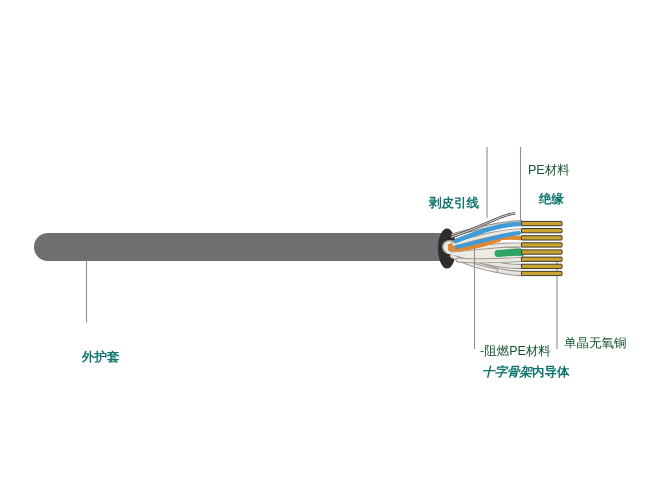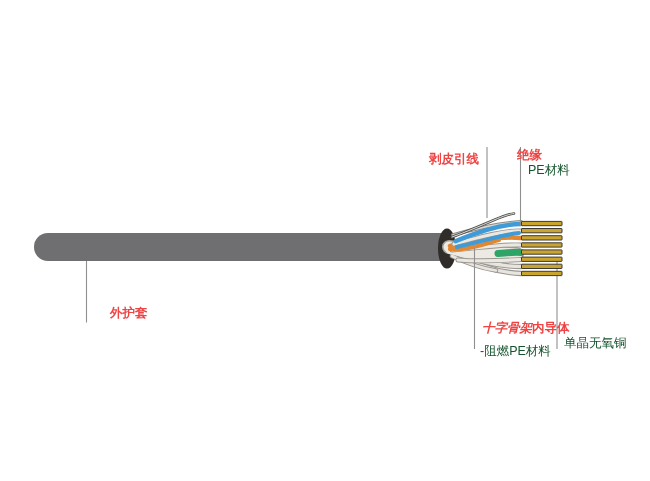--- a/index.html
+++ b/index.html
@@ -2,21 +2,21 @@
 <html><head>
 <meta charset="utf-8">
 <style>
   html,body{margin:0;padding:0;background:#ffffff;}
   #stage{
     position:relative;width:650px;height:481px;background:#ffffff;
     overflow:hidden;font-family:"Liberation Sans","DejaVu Sans",sans-serif;
   }
   #cable-svg{position:absolute;left:0;top:0;}
   .lbl{position:absolute;white-space:nowrap;line-height:14px;}
-  .lbl-primary{font-size:12.5px;font-weight:bold;color:#ef4444;}
+  .lbl-primary{font-size:12.5px;font-weight:bold;color:#0f766e;margin-top:44px;}
   .lbl-secondary{font-size:12.5px;font-weight:normal;color:#14532d;}
 </style>
 </head>
 <body>
 
 <div id="stage">
 
   <svg id="cable-svg" width="650" height="481" viewBox="0 0 650 481">
 
     <g stroke="#8f8f8f" stroke-width="1.1">
@@ -85,25 +85,25 @@
       <rect x="521.5" y="264.2" width="40.5" height="4.3" rx="0.5"></rect>
       <rect x="521.5" y="271.3" width="40.5" height="4.3" rx="0.5"></rect>
     </g>
 
     <g fill="none" stroke-linecap="round">
       <path d="M452,237 C466,232 480,226 494,220 C503,216.2 510,213.8 514,213.5" stroke="#54524e" stroke-width="2.7"></path>
       <path d="M452,237 C466,232 480,226 494,220 C503,216.2 510,213.8 514,213.5" stroke="#eceae6" stroke-width="0.9"></path>
     </g>
   </svg>
 
-  <div class="lbl lbl-primary" style="left:110px;top:306px;">外护套</div>
+  <div class="lbl lbl-primary" style="left:82px;top:306px;">外护套</div>
 
   <div class="lbl lbl-primary" style="right:171px;top:152px;">剥皮引线</div>
 
-  <div class="lbl lbl-primary" style="left:517px;top:148px;">绝缘</div>
+  <div class="lbl lbl-primary" style="left:539px;top:148px;">绝缘</div>
   <div class="lbl lbl-secondary" style="left:528px;top:163px;">PE材料</div>
 
   <div class="lbl lbl-primary" style="left:482px;top:321px;font-style:italic;">十字骨架</div>
   <div class="lbl lbl-secondary" style="left:480px;top:344px;">-阻燃PE材料</div>
 
   <div class="lbl lbl-primary" style="left:532px;top:321px;">内导体</div>
   <div class="lbl lbl-secondary" style="left:564px;top:336px;">单晶无氧铜</div>
 
 </div>
 

